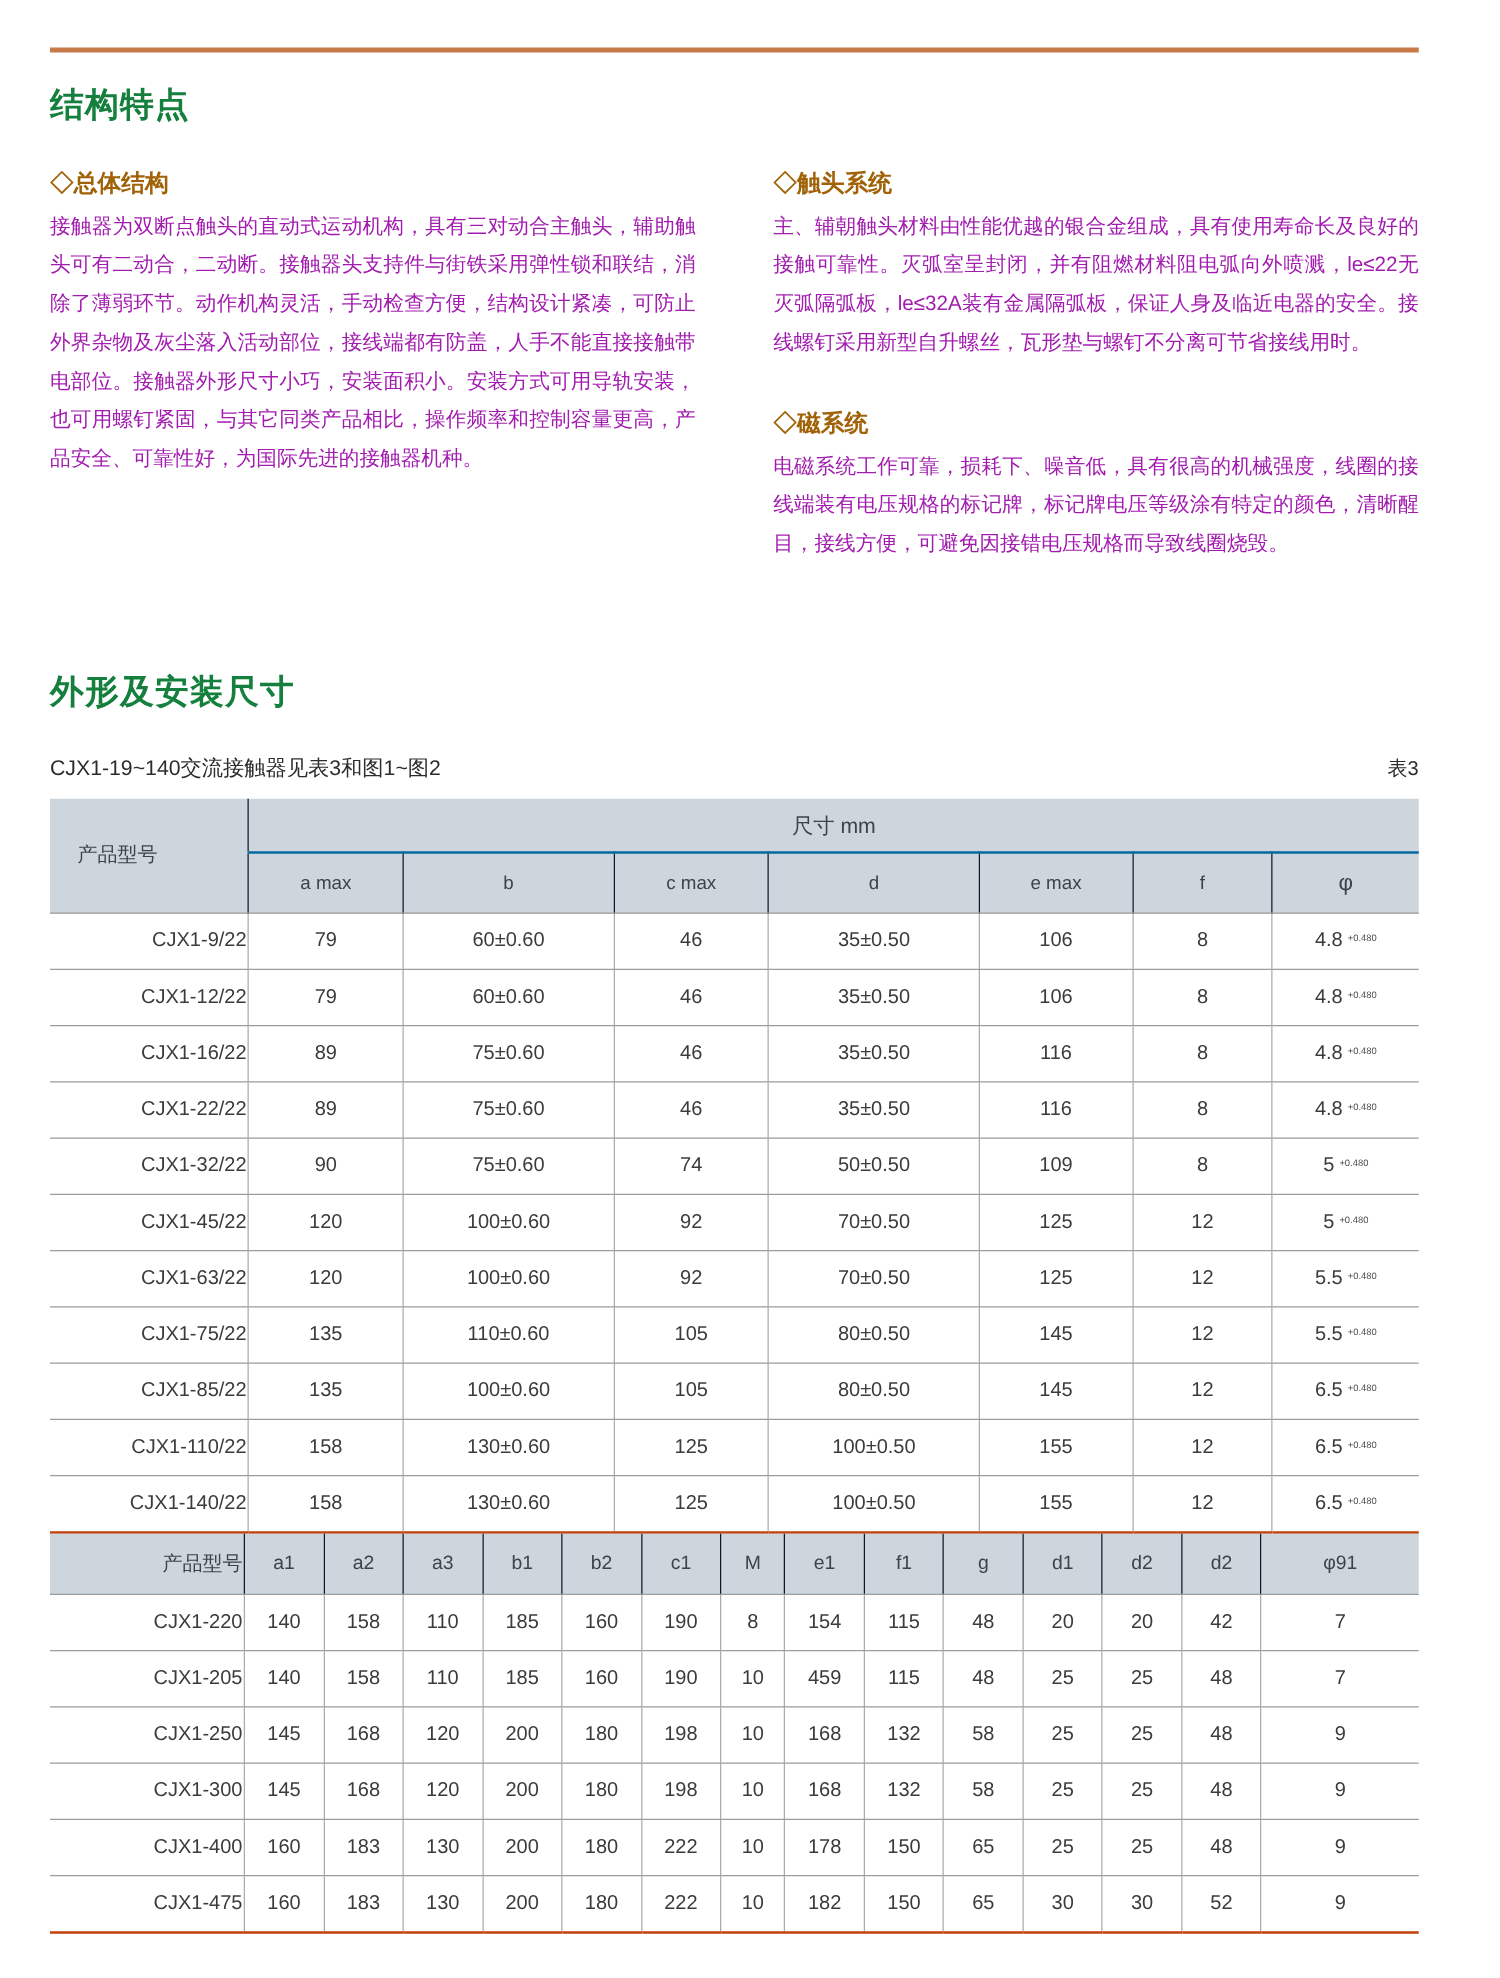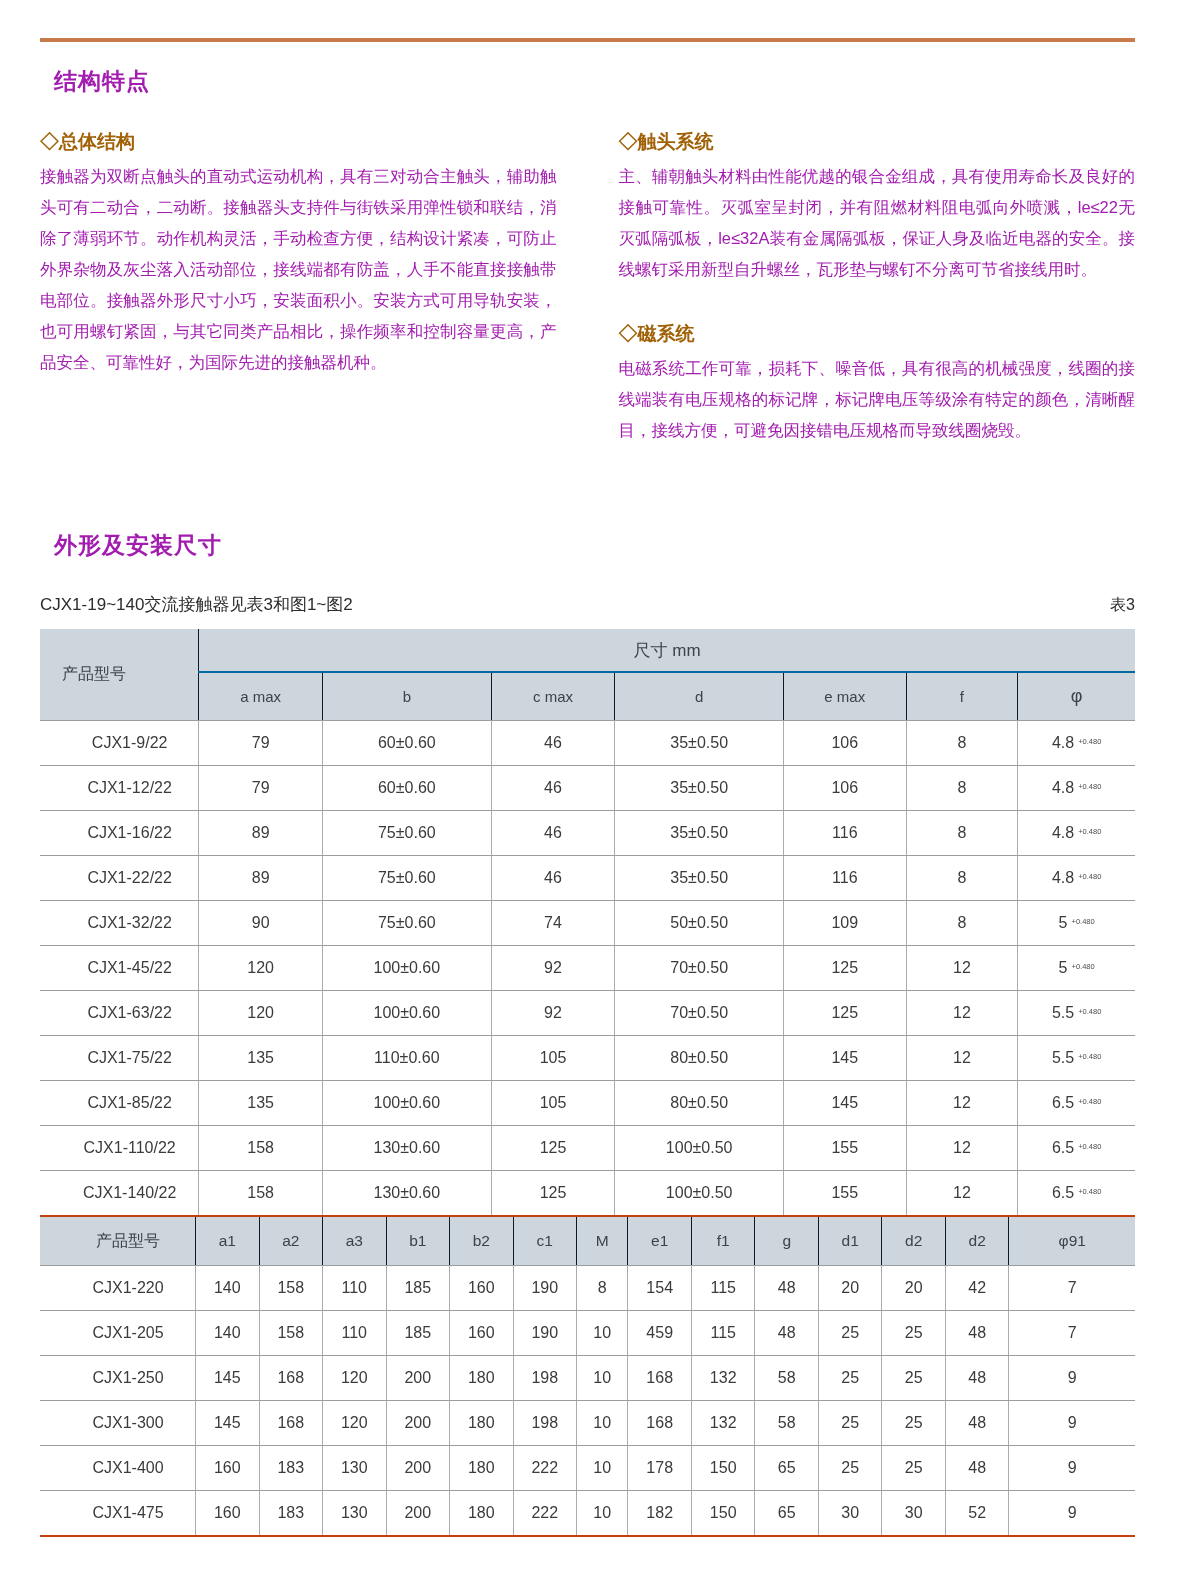--- a/index.html
+++ b/index.html
@@ -8,22 +8,22 @@
     background:#ffffff;
     font-family:"Liberation Sans", sans-serif;
     color:#3a3a3a;
     overflow:hidden;
   }
   .content { padding:0 65px 0 40px; }
 
   .top-rule { height:4px; background:#c67b48; margin-top:38px; }
 
   .section-title {
-    font-size:23px; font-weight:bold; color:#a21caf;
-    margin:24px 0 0 14px; letter-spacing:1px;
+    font-size:27px; font-weight:bold; color:#15803d;
+    margin:24px 0 0 0; letter-spacing:1px;
   }
 
   .columns { display:flex; gap:62px; margin-top:16px; }
   .col { flex:1; min-width:0; }
 
   .sub-heading { font-size:19px; font-weight:bold; color:#a16207; margin:16px 0 6px 0; }
   .sub-heading.spaced { margin-top:36px; }
 
   .body-text {
     font-size:16.5px; line-height:31px; color:#a21caf;
@@ -44,21 +44,21 @@
     font-weight:normal; color:#3e4347;
     background:var(--header-bg, #cdd6dc);
     border-right:1px solid #0f172a;
   }
   td {
     height:42px; text-align:center; color:#3b3b3b;
     border-right:1px solid #ababab;
     border-bottom:1px solid #9c9c9c;
   }
   tr > *:last-child { border-right:none; }
-  td.model, th.model-h { text-align:center; padding-left:22px; }
+  td.model, th.model-h { text-align:right; padding-left:22px; }
   tbody tr:last-child td { border-bottom:2px solid #c2410c; }
 
   
   #t3 .group-h { height:40px; font-size:17px; border-bottom:2px solid #0369a1; }
   #t3 .product-h { font-size:16px; text-align:left; padding-left:22px; border-bottom:1px solid #9c9c9c; }
   #t3 tr.sub th { height:45px; font-size:15px; border-bottom:1px solid #9c9c9c; }
   #t3 tr.sub th:last-child { font-size:18px; }
 
   
   #t4 th { height:46px; font-size:15.5px; border-bottom:1px solid #9c9c9c; }

